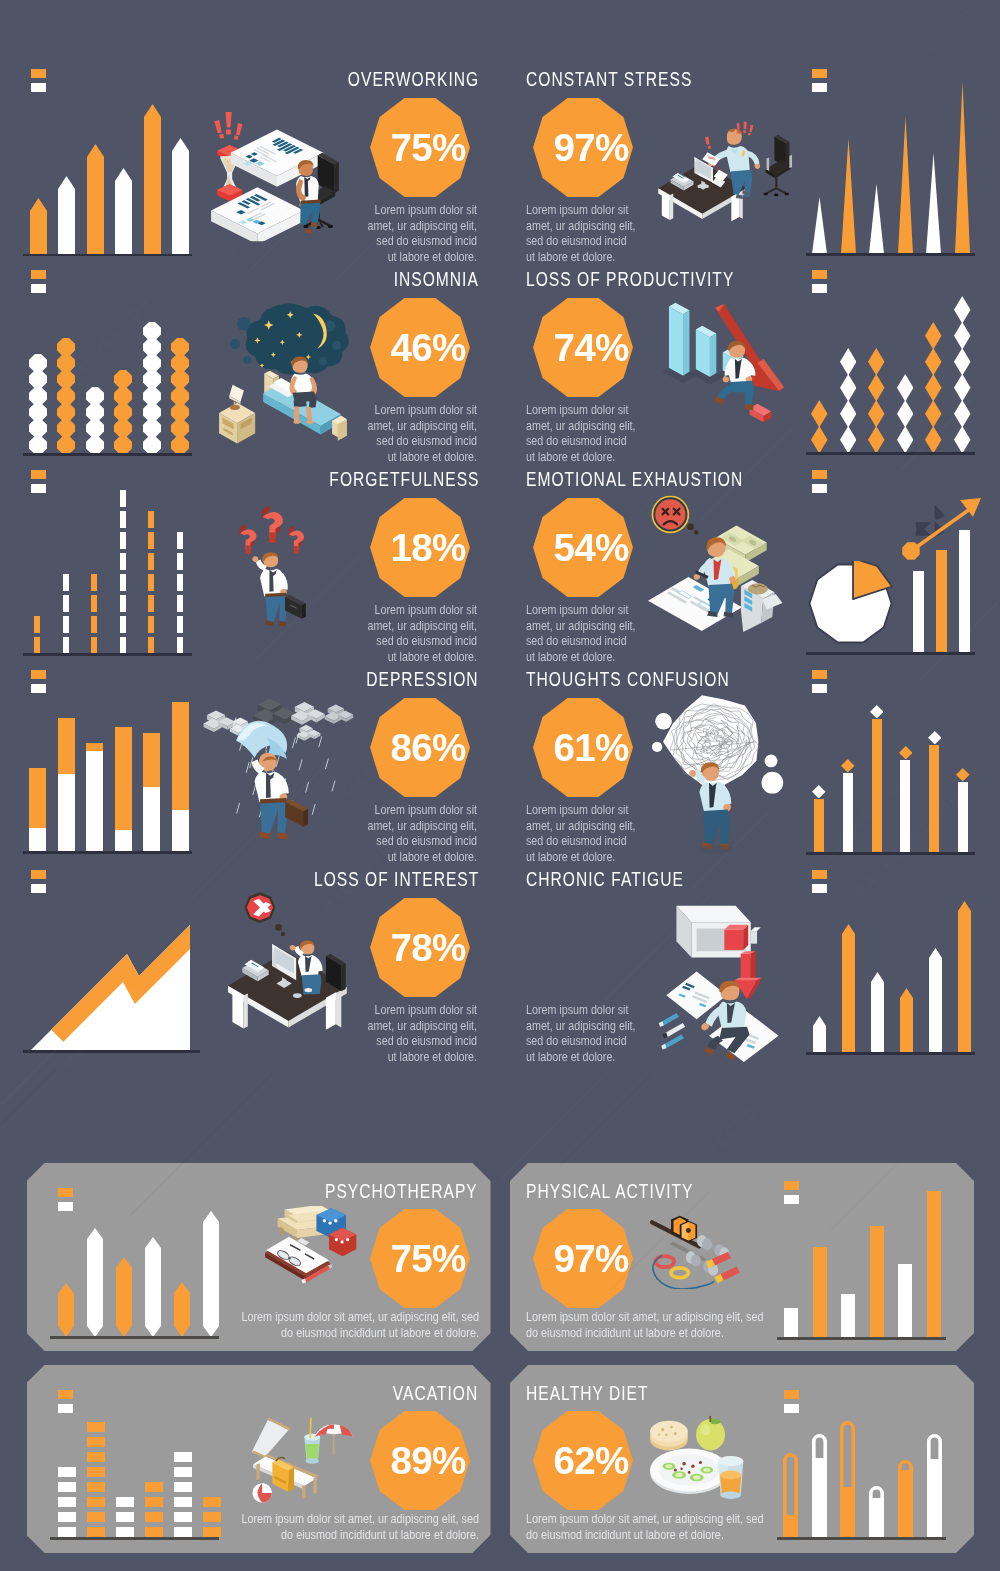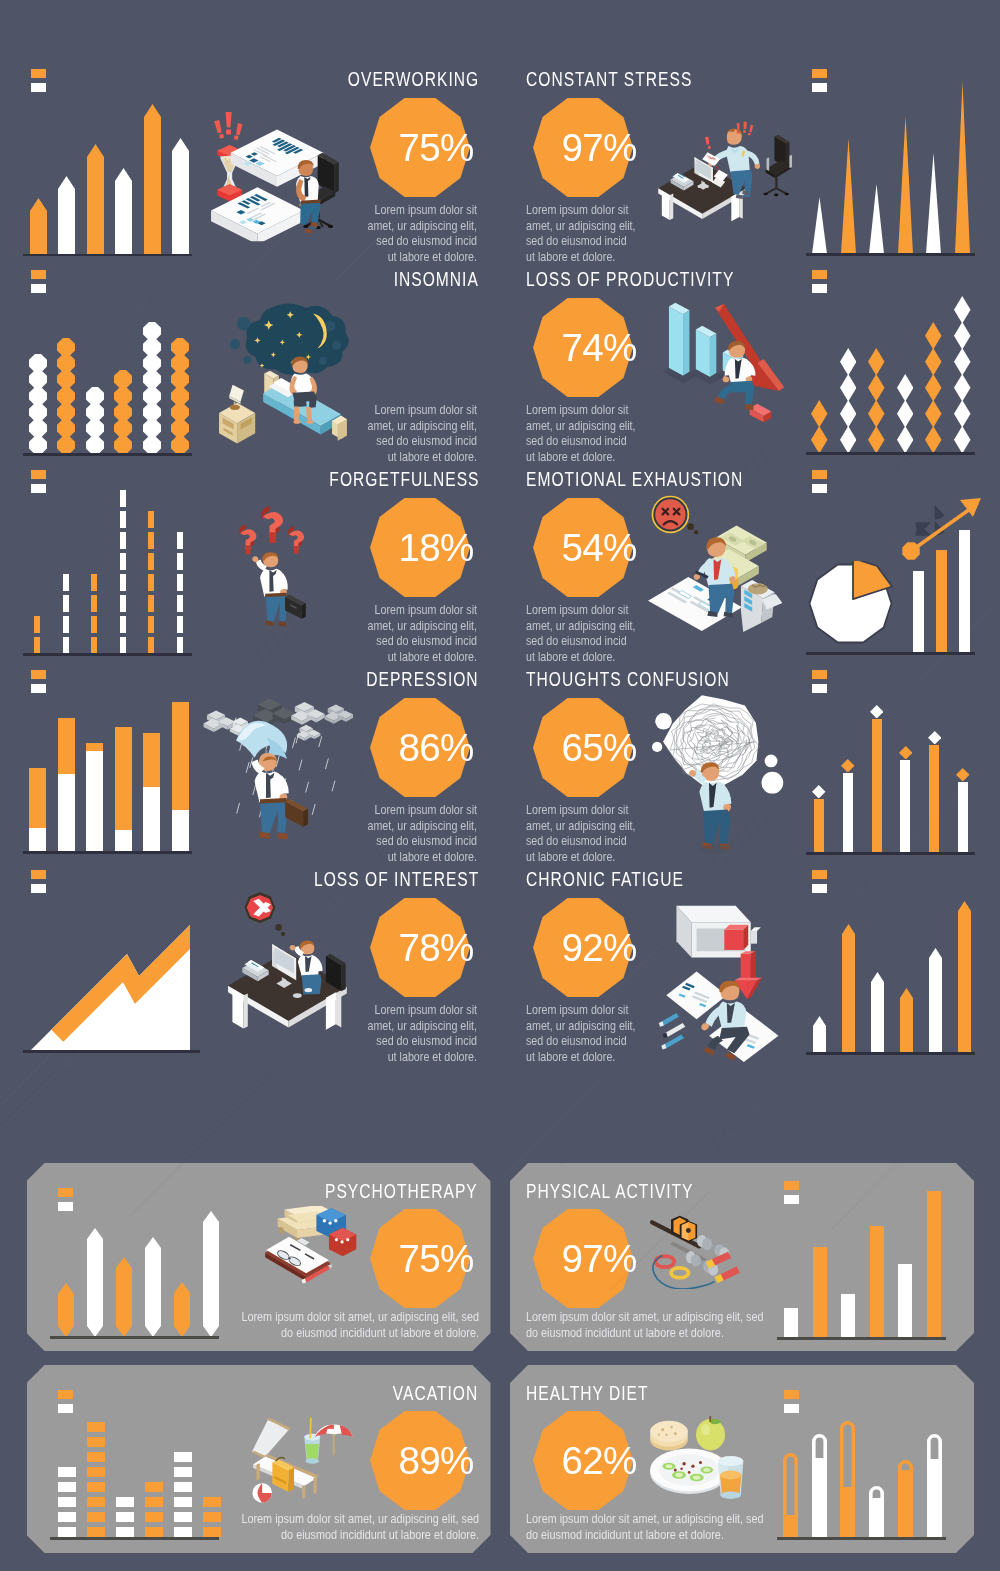--- a/index.html
+++ b/index.html
@@ -20,23 +20,23 @@
 
   
   .sec-label{position:absolute;font-size:19.4px;font-weight:normal;color:#ffffff;
      letter-spacing:1.25px;white-space:nowrap;font-family:"Liberation Sans", sans-serif;
      transform:scaleX(0.805);}
   .sec-label.r{transform-origin:100% 50%;}
   .sec-label.l{transform-origin:0 50%;}
   .badge{position:absolute;width:100px;height:99px;}
   .badge .deca{position:absolute;left:0;top:0;width:100px;height:99px;background:#f99d37;
      clip-path:polygon(65.45% 0%,90.45% 19.10%,100% 50%,90.45% 80.90%,65.45% 100%,34.55% 100%,9.55% 80.90%,0% 50%,9.55% 19.10%,34.55% 0%);}
-  .badge .pct{position:absolute;left:16px;top:0;width:100px;height:99px;
+  .badge .pct{position:absolute;left:8px;top:0;width:100px;height:99px;
      display:flex;align-items:center;justify-content:center;
-     color:#ffffff;font-size:38.6px;font-weight:normal;letter-spacing:-0.8px;padding-bottom:2px;}
+     color:#ffffff;font-size:38.6px;font-weight:bold;letter-spacing:-0.8px;padding-bottom:2px;}
   .body-txt{position:absolute;font-size:13.4px;line-height:15.6px;color:#c3c6ce;
      font-weight:normal;}
   .body-txt > div{transform-origin:100% 50%;transform:scaleX(0.80);white-space:nowrap;}
   .body-txt.lft > div{transform-origin:0 50%;}
 
   
   .legend{position:absolute;width:15px;}
   .legend i{display:block;width:15px;height:9px;}
   .legend i.o{background:#f99d37;}
   .legend i.w{background:#ffffff;margin-top:5.2px;}
@@ -87,20 +87,24 @@
       <div class="deca"></div>
       <div class="pct">97%</div>
     </div>
 <div class="body-txt lft" style="left:526px;top:202px;width:150px;text-align:left">
       <div>Lorem ipsum dolor sit</div>
       <div>amet, ur adipiscing elit,</div>
       <div>sed do eiusmod incid</div>
       <div>ut labore et dolore.</div>
     </div>
 <div class="sec-label r" style="right:521px;top:268px">INSOMNIA</div>
+<div class="badge" style="left:370px;top:298px">
+      <div class="deca"></div>
+      <div class="pct">46%</div>
+    </div>
 <div class="body-txt" style="left:337px;top:402px;width:140px;text-align:right">
       <div>Lorem ipsum dolor sit</div>
       <div>amet, ur adipiscing elit,</div>
       <div>sed do eiusmod incid</div>
       <div>ut labore et dolore.</div>
     </div>
 <div class="sec-label l" style="left:526px;top:268px">LOSS OF PRODUCTIVITY</div>
 <div class="badge" style="left:533px;top:298px">
       <div class="deca"></div>
       <div class="pct">74%</div>
@@ -140,44 +144,40 @@
     </div>
 <div class="body-txt" style="left:337px;top:802px;width:140px;text-align:right">
       <div>Lorem ipsum dolor sit</div>
       <div>amet, ur adipiscing elit,</div>
       <div>sed do eiusmod incid</div>
       <div>ut labore et dolore.</div>
     </div>
 <div class="sec-label l" style="left:526px;top:668px">THOUGHTS CONFUSION</div>
 <div class="badge" style="left:533px;top:698px">
       <div class="deca"></div>
-      <div class="pct">65%</div>
+      <div class="pct">61%</div>
     </div>
 <div class="body-txt lft" style="left:526px;top:802px;width:150px;text-align:left">
       <div>Lorem ipsum dolor sit</div>
       <div>amet, ur adipiscing elit,</div>
       <div>sed do eiusmod incid</div>
       <div>ut labore et dolore.</div>
     </div>
 <div class="sec-label r" style="right:521px;top:868px">LOSS OF INTEREST</div>
 <div class="badge" style="left:370px;top:898px">
       <div class="deca"></div>
       <div class="pct">78%</div>
     </div>
 <div class="body-txt" style="left:337px;top:1002px;width:140px;text-align:right">
       <div>Lorem ipsum dolor sit</div>
       <div>amet, ur adipiscing elit,</div>
       <div>sed do eiusmod incid</div>
       <div>ut labore et dolore.</div>
     </div>
 <div class="sec-label l" style="left:526px;top:868px">CHRONIC FATIGUE</div>
-<div class="badge" style="left:533px;top:898px">
-      <div class="deca"></div>
-      <div class="pct">92%</div>
-    </div>
 <div class="body-txt lft" style="left:526px;top:1002px;width:150px;text-align:left">
       <div>Lorem ipsum dolor sit</div>
       <div>amet, ur adipiscing elit,</div>
       <div>sed do eiusmod incid</div>
       <div>ut labore et dolore.</div>
     </div>
 <div class="abs" style="left:208px;top:110px;transform:scale(0.515);transform-origin:0 0">
       <svg class="abs" style="left:0px;top:0px" width="265" height="255" viewBox="0 0 265 255">
         <g fill="#f05b4f">
           <path d="M34 4 h12 l-2.5 30 h-7 Z"></path>

